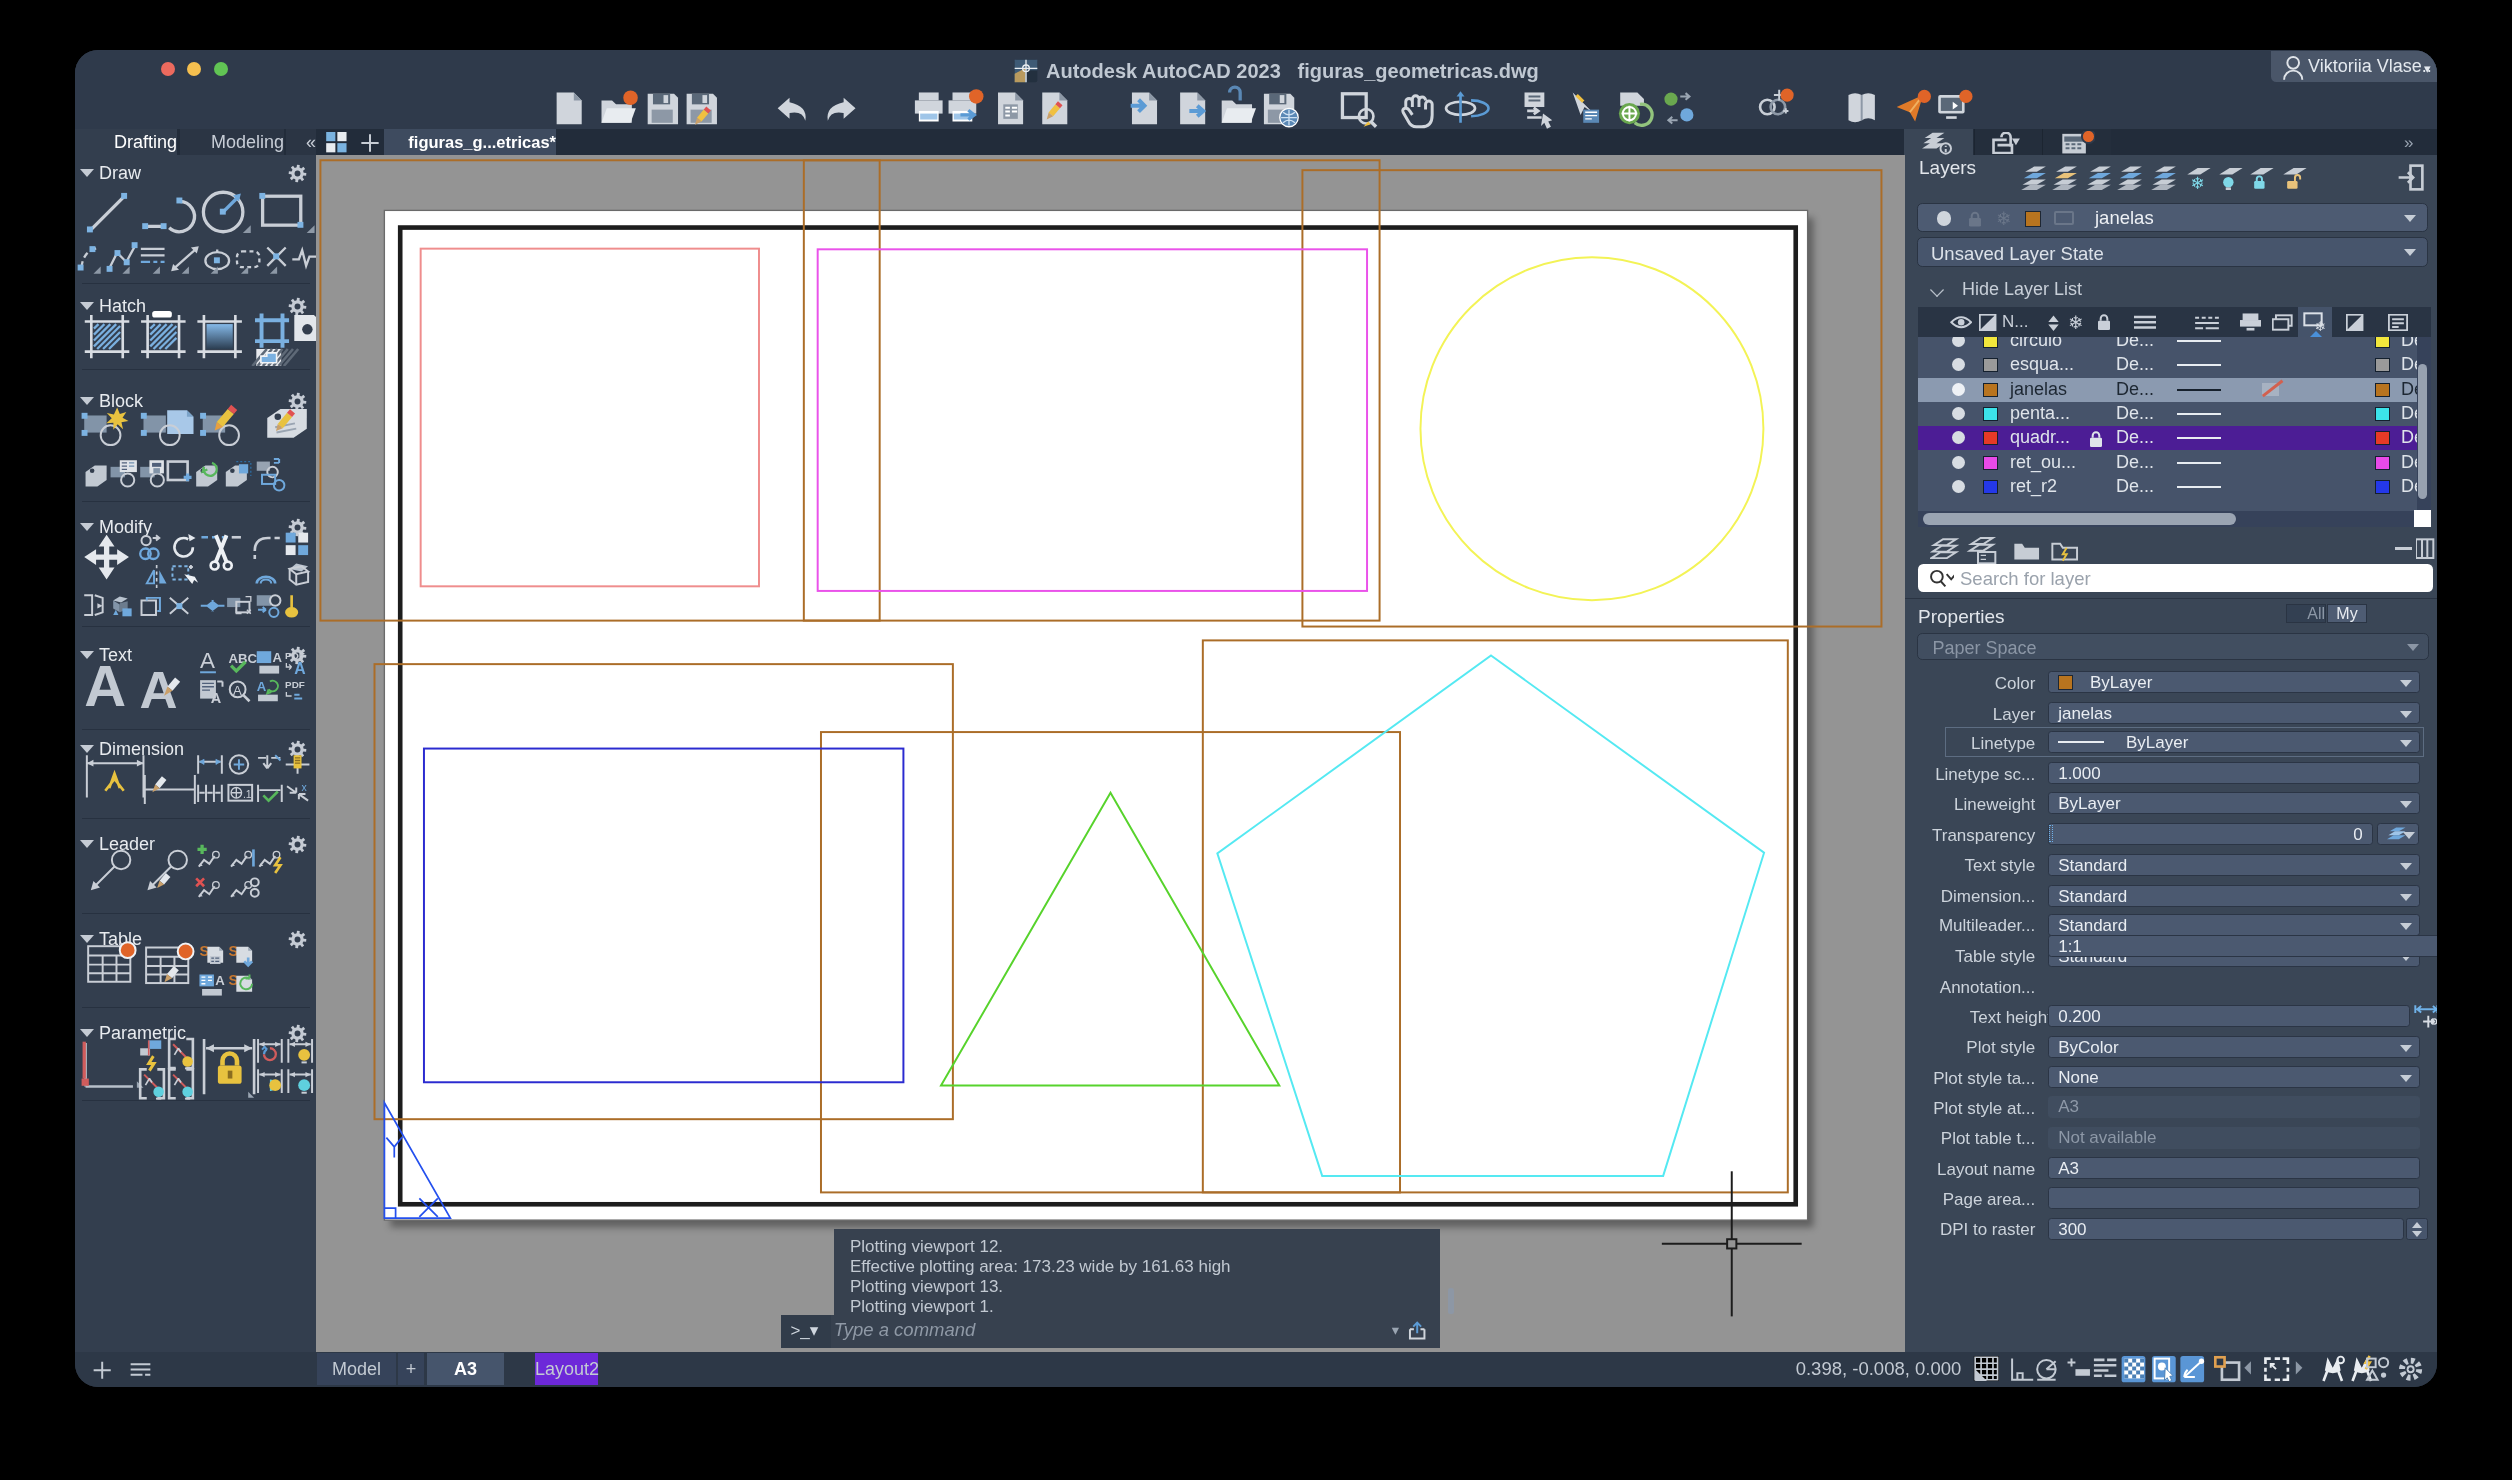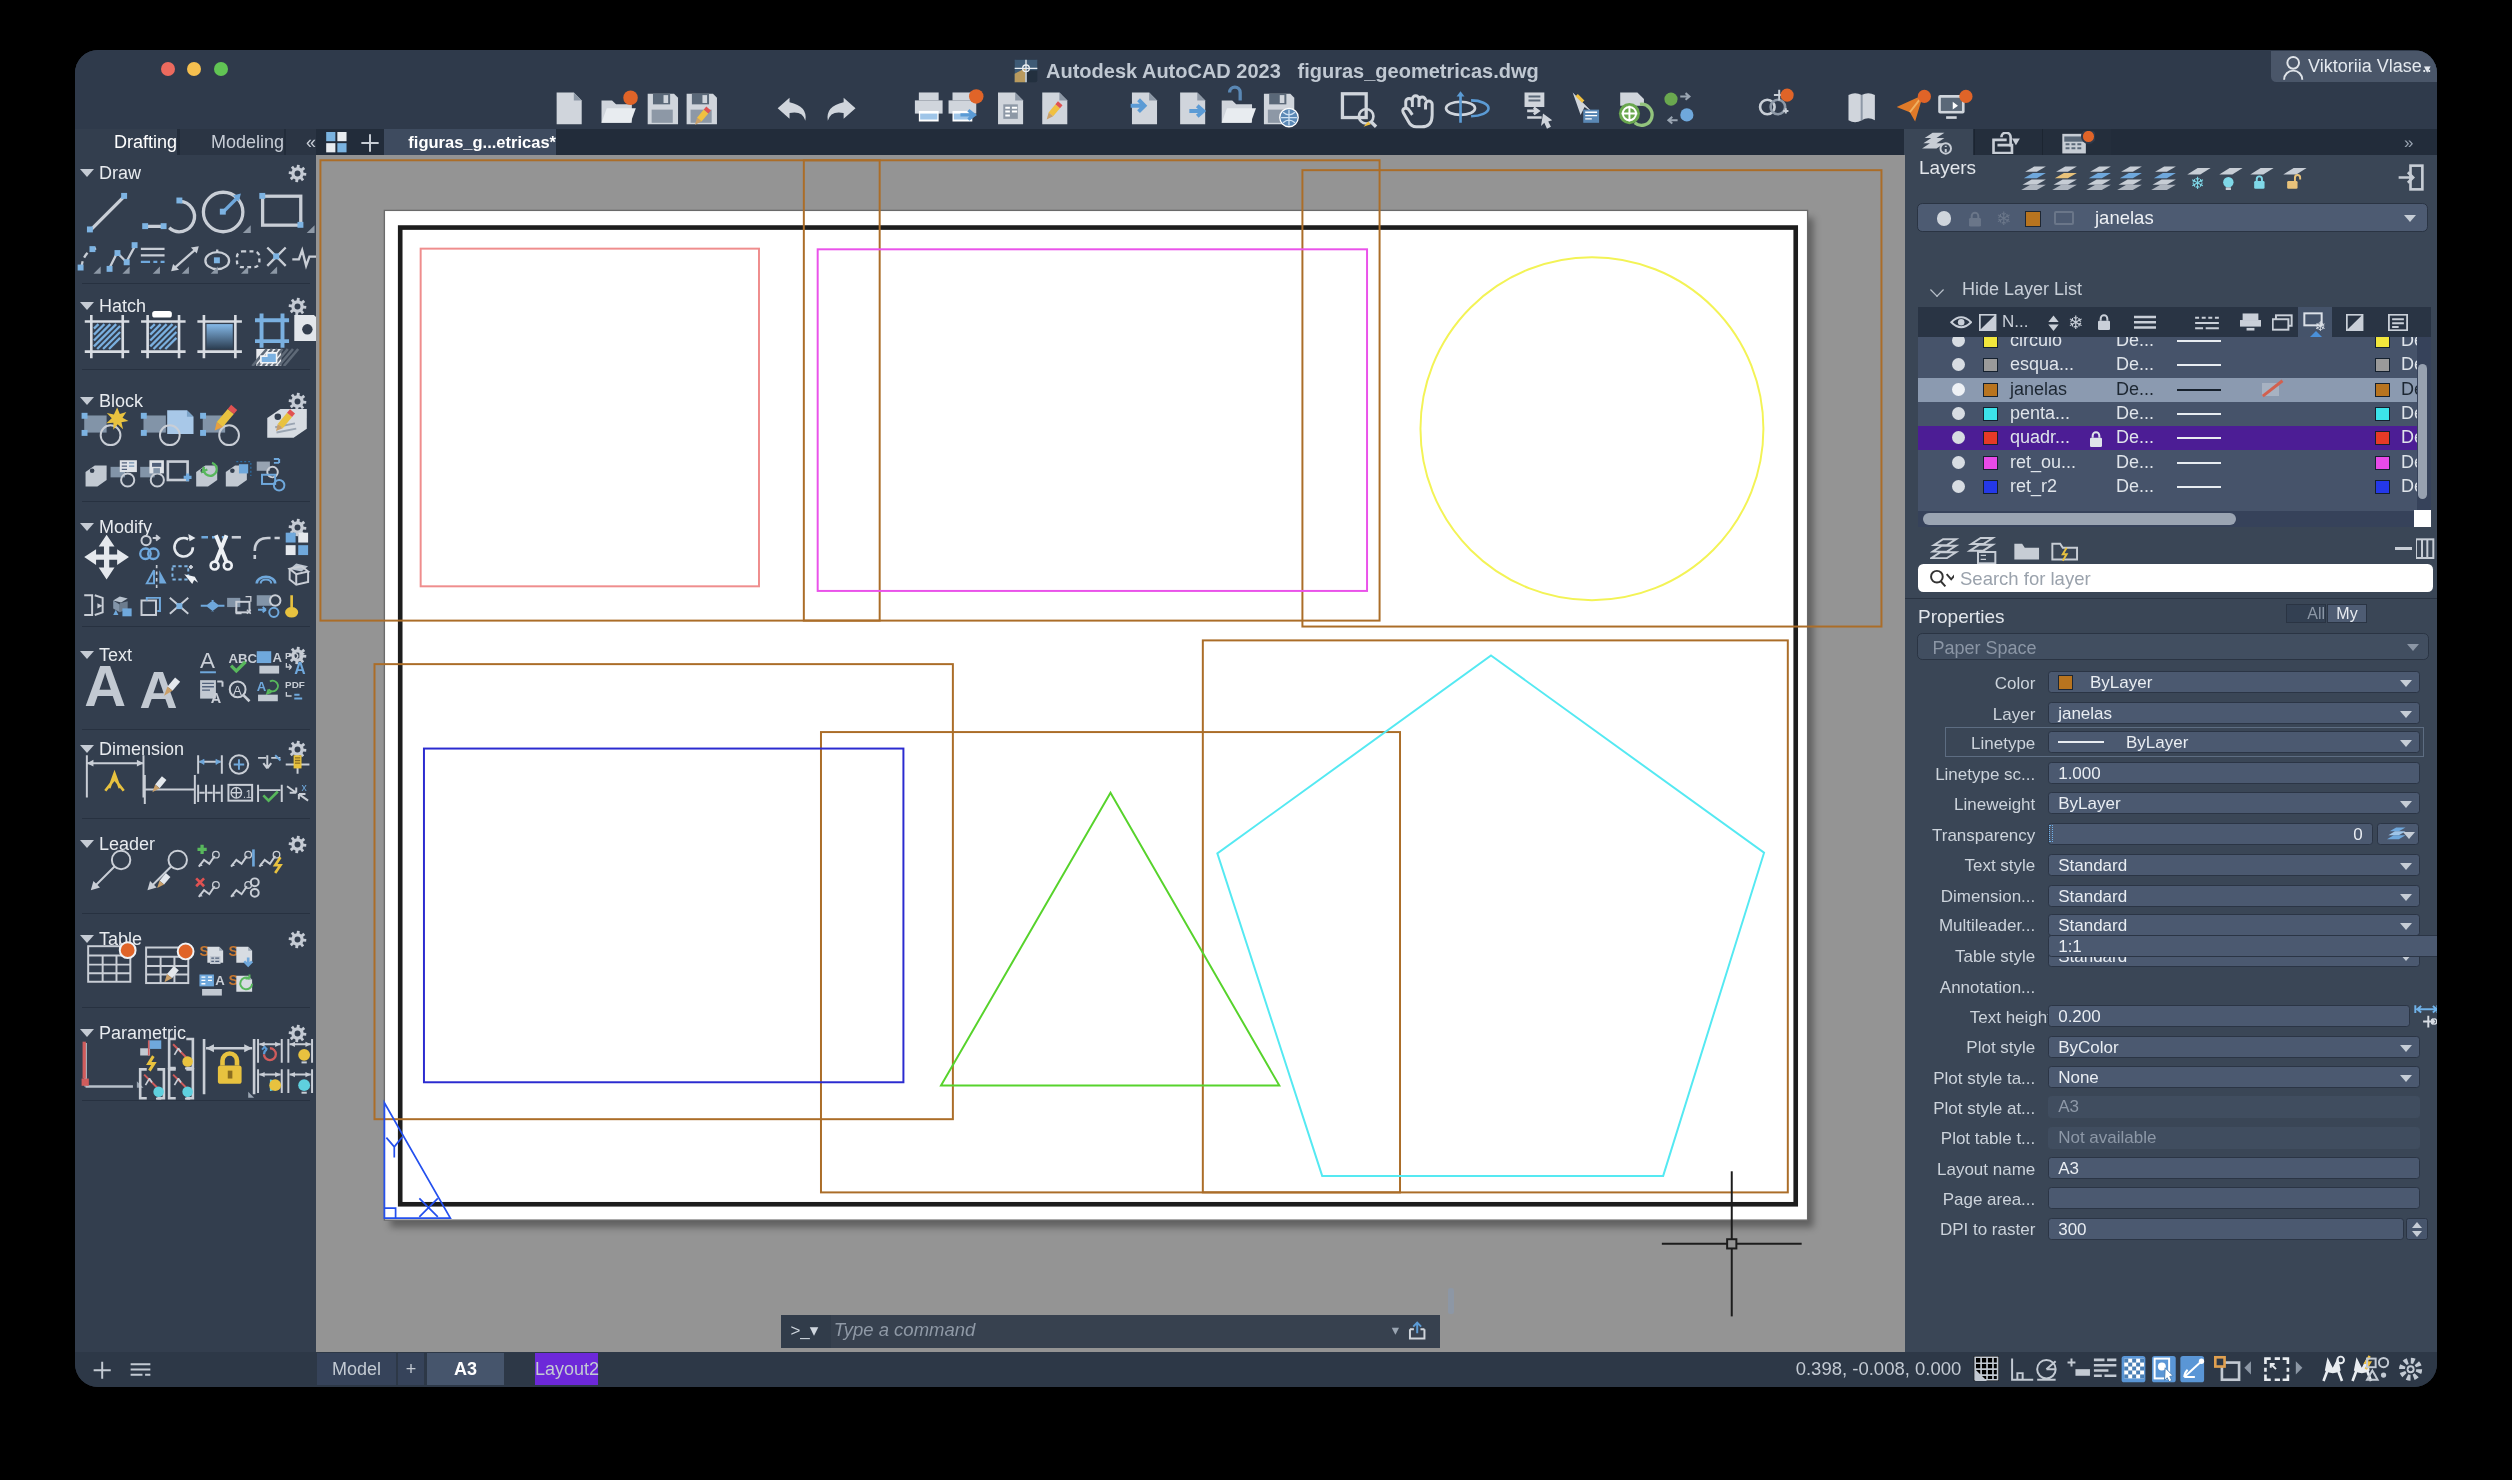--- a/index.html
+++ b/index.html
@@ -880,20 +880,26 @@
       </g>
 
       <g stroke="#1c1c1c" stroke-width="3" fill="none">
         <line x1="2040" y1="1651" x2="2139" y2="1651"></line>
         <line x1="2153" y1="1651" x2="2252" y2="1651"></line>
         <line x1="2146" y1="1541" x2="2146" y2="1644"></line>
         <line x1="2146" y1="1658" x2="2146" y2="1761"></line>
         <rect x="2139" y="1644" width="14" height="14"></rect>
       </g>
     </svg>
+    <div id="cmdhist">
+      <div>Plotting viewport 12.</div>
+      <div>Effective plotting area:  173.23 wide by 161.63 high</div>
+      <div>Plotting viewport 13.</div>
+      <div>Plotting viewport 1.</div>
+    </div>
     <div id="cmdscroll" style="position:absolute;left:1132px;top:1133px;width:6px;height:26px;background:#8d97a5;border-radius:2.6px"></div>
       <div id="cmdline"><span style="position:absolute;left:0;top:0;width:50px;height:33px;background:#313c4a"></span><span style="position:relative;color:#cfd6de;font-size:17px">&nbsp;&nbsp;&gt;_▾</span>&nbsp;&nbsp;&nbsp;<i>Type a command</i><span style="position:absolute;right:41px;top:0;font-size:14.5px;color:#9aa5b2">▾</span><svg width="22.4" height="22.4" style="position:absolute;right:12px;top:5.3px" viewBox="0 0 34 34">
           <path d="M6,14 v14 h22 v-14" fill="none" stroke="#d0d5dc" stroke-width="3"></path>
           <path d="M17,20 v-16 m-6,6 l6,-6 l6,6" fill="none" stroke="#5b9bd5" stroke-width="3"></path>
           <path d="M12,14 h-6 m16,0 h6" stroke="#d0d5dc" stroke-width="3"></path>
         </svg></div>
   </div>
 
   <div id="rpanel">
     <div style="position:absolute;left:14px;top:2px;font-size:19px;color:#e2e6eb">Layers</div>
@@ -963,20 +969,24 @@
       <span style="position:absolute;left:18.5px;top:7.3px;width:14.5px;height:14.5px;border-radius:50%;background:#cfd5dc"></span>
       <svg width="16" height="18.5" style="position:absolute;left:49px;top:6px" viewBox="0 0 24 28">
           <rect x="3" y="12" width="18" height="13" rx="2" fill="#6a7689"></rect>
           <path d="M7,12 v-3 a5,5 0 0 1 10,0 v3" fill="none" stroke="#6a7689" stroke-width="3"></path>
         </svg>
       <span style="position:absolute;left:78px;top:4px;color:#6a7689;font-size:18.5px">❄</span>
       <span style="position:absolute;left:107px;top:6.6px;width:16px;height:16px;background:#b8741f;border:1.3px solid #1e2733"></span>
       <span style="position:absolute;left:136px;top:6.6px;width:20px;height:14.5px;border:2px solid #6a7689;border-radius:2px"></span>
       <span style="position:absolute;left:177px;top:3.3px;font-size:18.5px;color:#eef1f5">janelas</span>
       <span class="darr" style="top:10.6px;right:10.6px"></span>
+    </div>
+    <div class="combo" style="left:12px;top:82px;width:511px;height:30px;background:#47556c">
+      <span style="position:absolute;left:13px;top:4.6px;font-size:18.5px;color:#dde2e9">Unsaved Layer State</span>
+      <span class="darr" style="top:11.2px;right:10.6px"></span>
     </div>
     <div style="position:absolute;left:24px;top:127px;width:16px;height:16px;border-right:2.6px solid #b8c0ca;border-bottom:2.6px solid #b8c0ca;transform:rotate(45deg) scale(.62)"></div>
     <div style="position:absolute;left:57px;top:124px;font-size:18px;color:#c8cfd8">Hide Layer List</div>
 
     <div style="position:absolute;left:13px;top:152px;width:513px;height:220px;background:#46536a;overflow:hidden">
       <div id="laylist">
           <div style="position:absolute;left:0;top:22px;width:499px;height:24.4px;background:#46536a;color:#dfe4ea;font-size:18px">
             <span style="position:absolute;left:34px;top:5.3px;width:13px;height:13px;border-radius:50%;background:#d7dce2"></span>
             <span style="position:absolute;left:65px;top:4.6px;width:14.5px;height:14.5px;background:#f2e73c;border:1.3px solid #14202e"></span>
             <span style="position:absolute;left:92px;top:1.3px">circulo</span>

